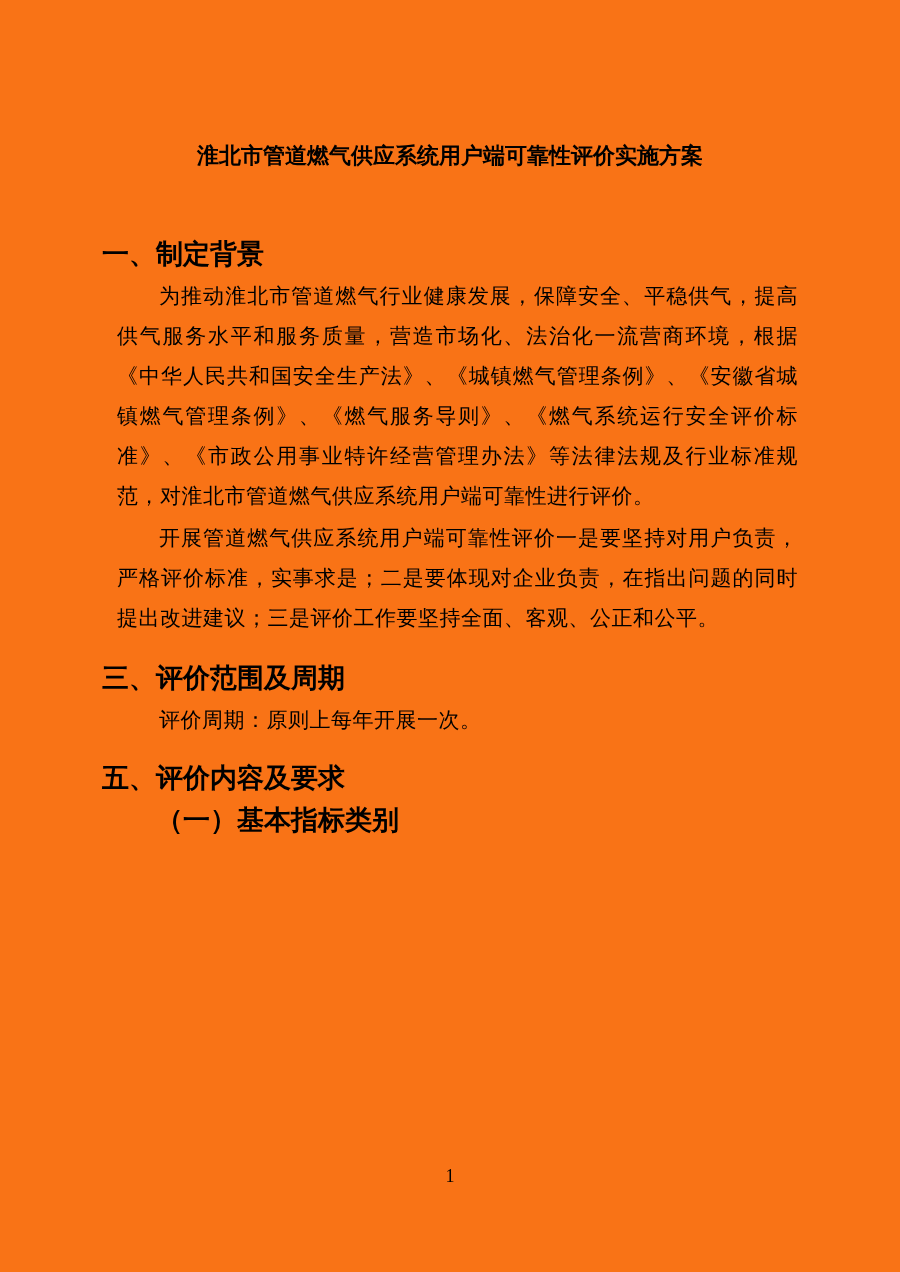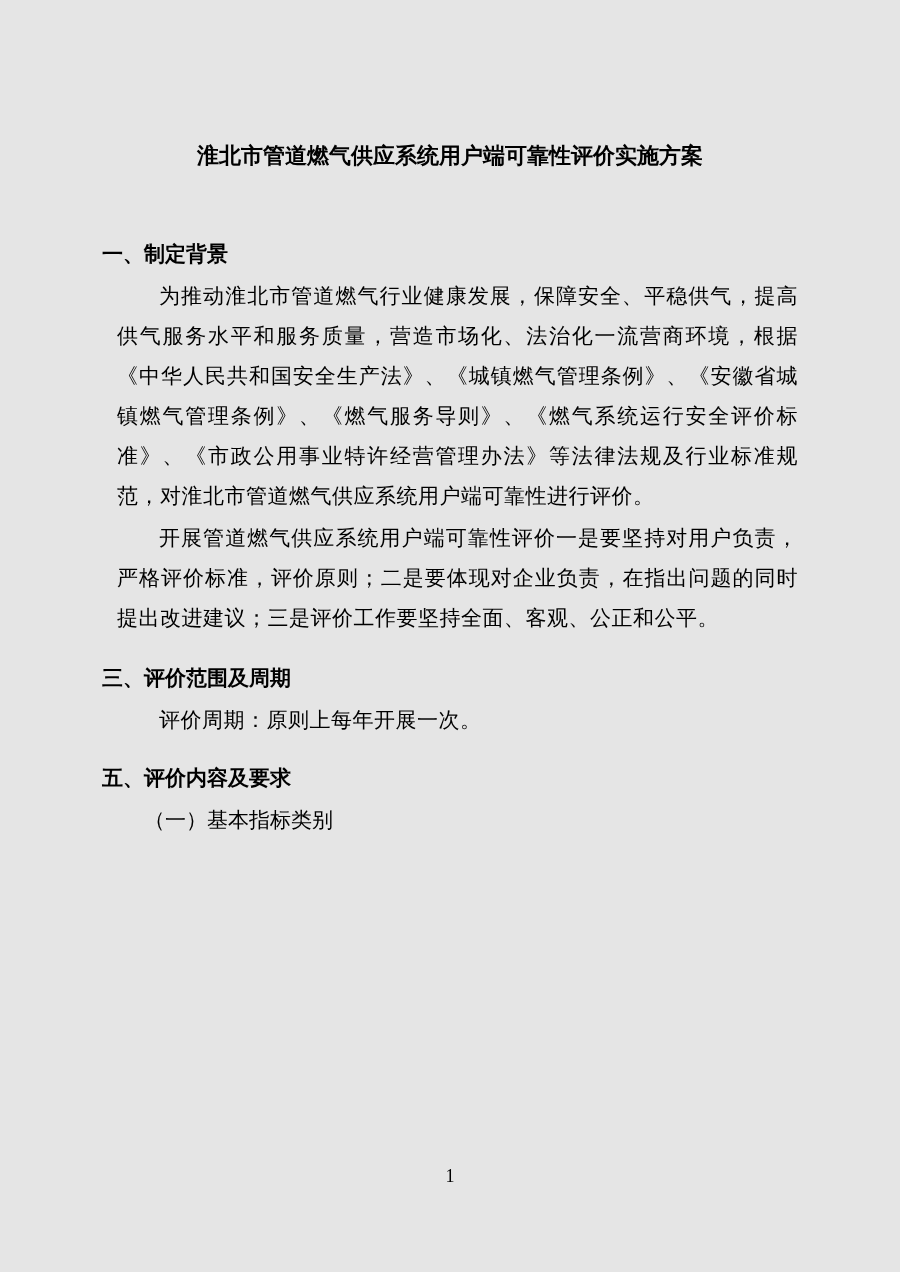--- a/index.html
+++ b/index.html
@@ -5,21 +5,21 @@
   * { box-sizing: border-box; }
   html, body {
     margin: 0;
     padding: 0;
     background: #ffffff;
   }
   .page {
     position: relative;
     width: 900px;
     height: 1272px;
-    background: #e5e5e5;
+    background: #f97316;
     color: #000000;
     overflow: hidden;
     font-family: "Liberation Serif", "DejaVu Serif", serif;
   }
   .content {
     position: absolute;
     left: 102px;
     top: 0;
     width: 696px;
     padding-top: 136px;
@@ -30,21 +30,21 @@
     font-weight: bold;
     font-size: 22px;
     line-height: 40px;
     text-align: center;
     color: #000000;
   }
   .sec-heading {
     margin: 20px 0 0 0;
     font-family: "Liberation Sans", "DejaVu Sans", sans-serif;
     font-weight: bold;
-    font-size: 21px;
+    font-size: 27px;
     line-height: 40px;
     color: #000000;
   }
   .sec-heading.first {
     margin-top: 58px;
   }
   .sec-heading.h4 { margin-top: 14px; }
   .sec-heading.h5 { margin-top: 18px; }
   .para {
     margin: 2px 0 0 15px;
@@ -52,22 +52,22 @@
     line-height: 40px;
     text-align: justify;
     text-justify: inter-character;
     text-indent: 2em;
     color: #000000;
     letter-spacing: 0.5px;
   }
   .sub-heading {
     margin: 2px 0 0 0;
     font-family: "Liberation Sans", "DejaVu Sans", sans-serif;
-    font-weight: normal;
-    font-size: 21px;
+    font-weight: bold;
+    font-size: 27px;
     line-height: 40px;
     text-indent: 2em;
     color: #000000;
   }
   .page-number {
     position: absolute;
     left: 0;
     top: 1164px;
     width: 100%;
     text-align: center;
@@ -80,21 +80,21 @@
 <body>
 
 <div class="page">
   <div class="content">
 
     <h1 class="doc-title">淮北市管道燃气供应系统用户端可靠性评价实施方案</h1>
 
     <h2 class="sec-heading first">一、制定背景</h2>
     <p class="para">为推动淮北市管道燃气行业健康发展，保障安全、平稳供气，提高供气服务水平和服务质量，营造市场化、法治化一流营商环境，根据《中华人民共和国安全生产法》、《城镇燃气管理条例》、《安徽省城镇燃气管理条例》、《燃气服务导则》、《燃气系统运行安全评价标准》、《市政公用事业特许经营管理办法》等法律法规及行业标准规范，对淮北市管道燃气供应系统用户端可靠性进行评价。</p>
 
-    <p class="para">开展管道燃气供应系统用户端可靠性评价一是要坚持对用户负责，严格评价标准，评价原则；二是要体现对企业负责，在指出问题的同时提出改进建议；三是评价工作要坚持全面、客观、公正和公平。</p>
+    <p class="para">开展管道燃气供应系统用户端可靠性评价一是要坚持对用户负责，严格评价标准，实事求是；二是要体现对企业负责，在指出问题的同时提出改进建议；三是评价工作要坚持全面、客观、公正和公平。</p>
 
     <h2 class="sec-heading">三、评价范围及周期</h2>
     <p class="para">评价周期：原则上每年开展一次。</p>
 
 
     <h2 class="sec-heading h5">五、评价内容及要求</h2>
     <p class="sub-heading">（一）基本指标类别</p>
 
   </div>
 

